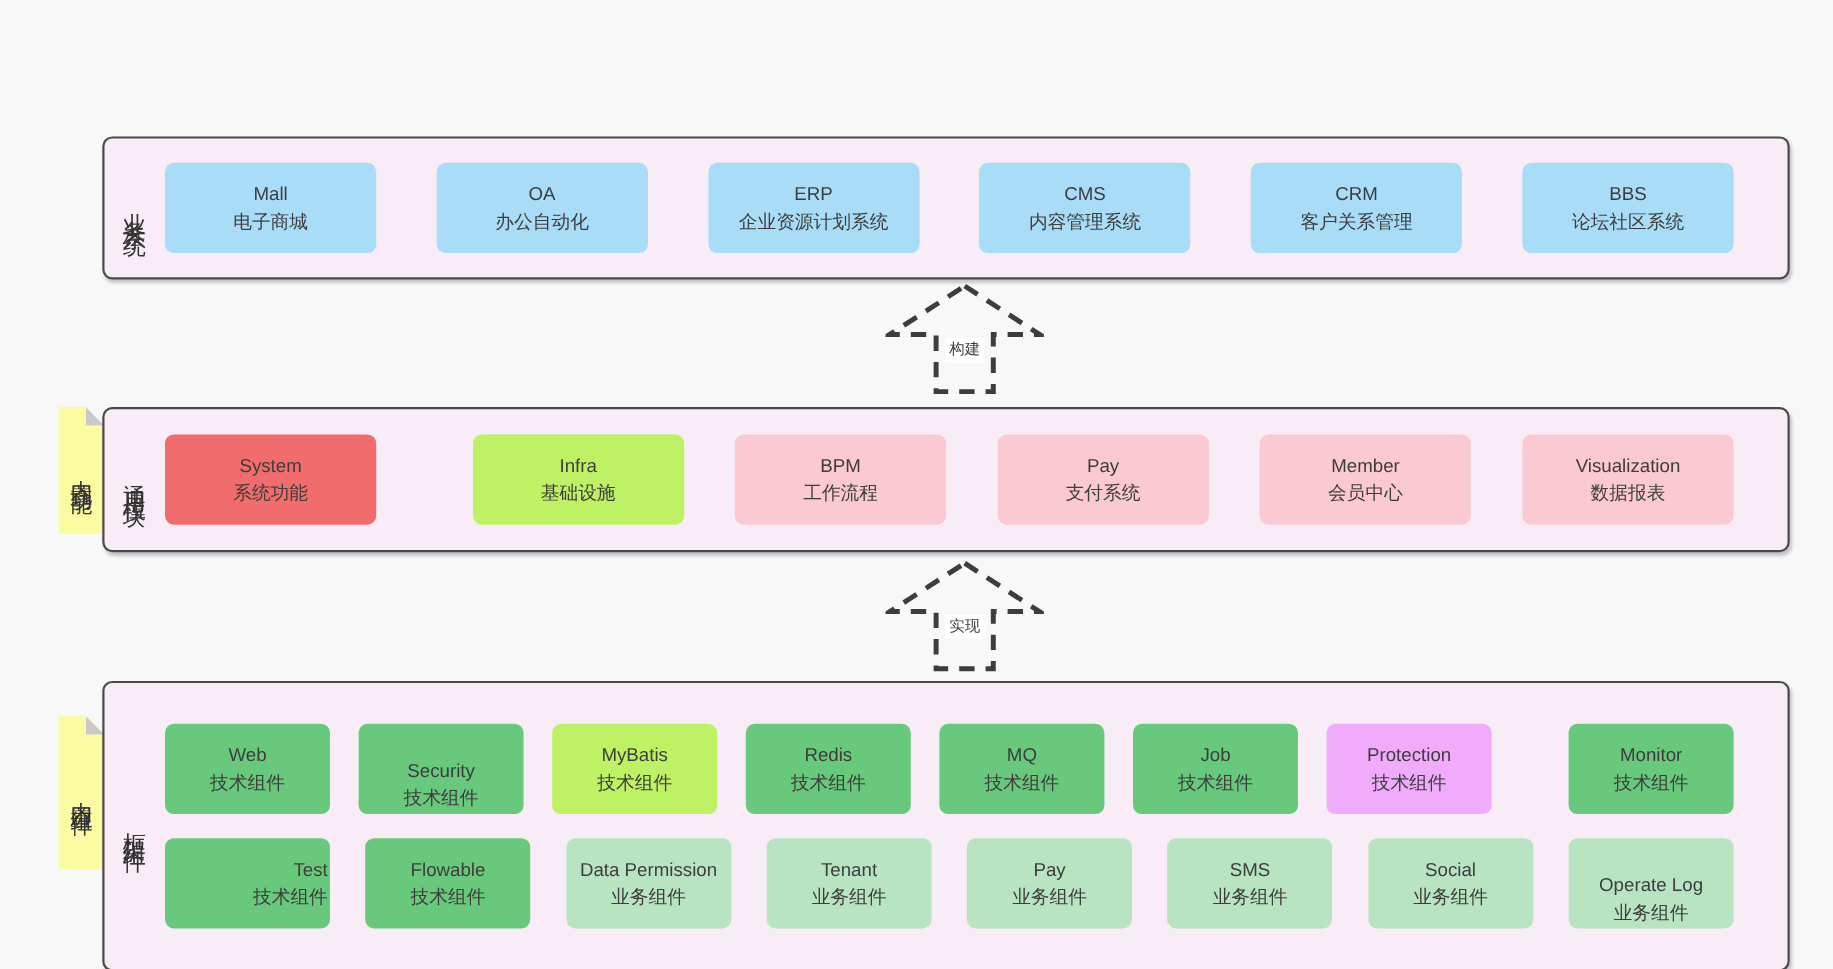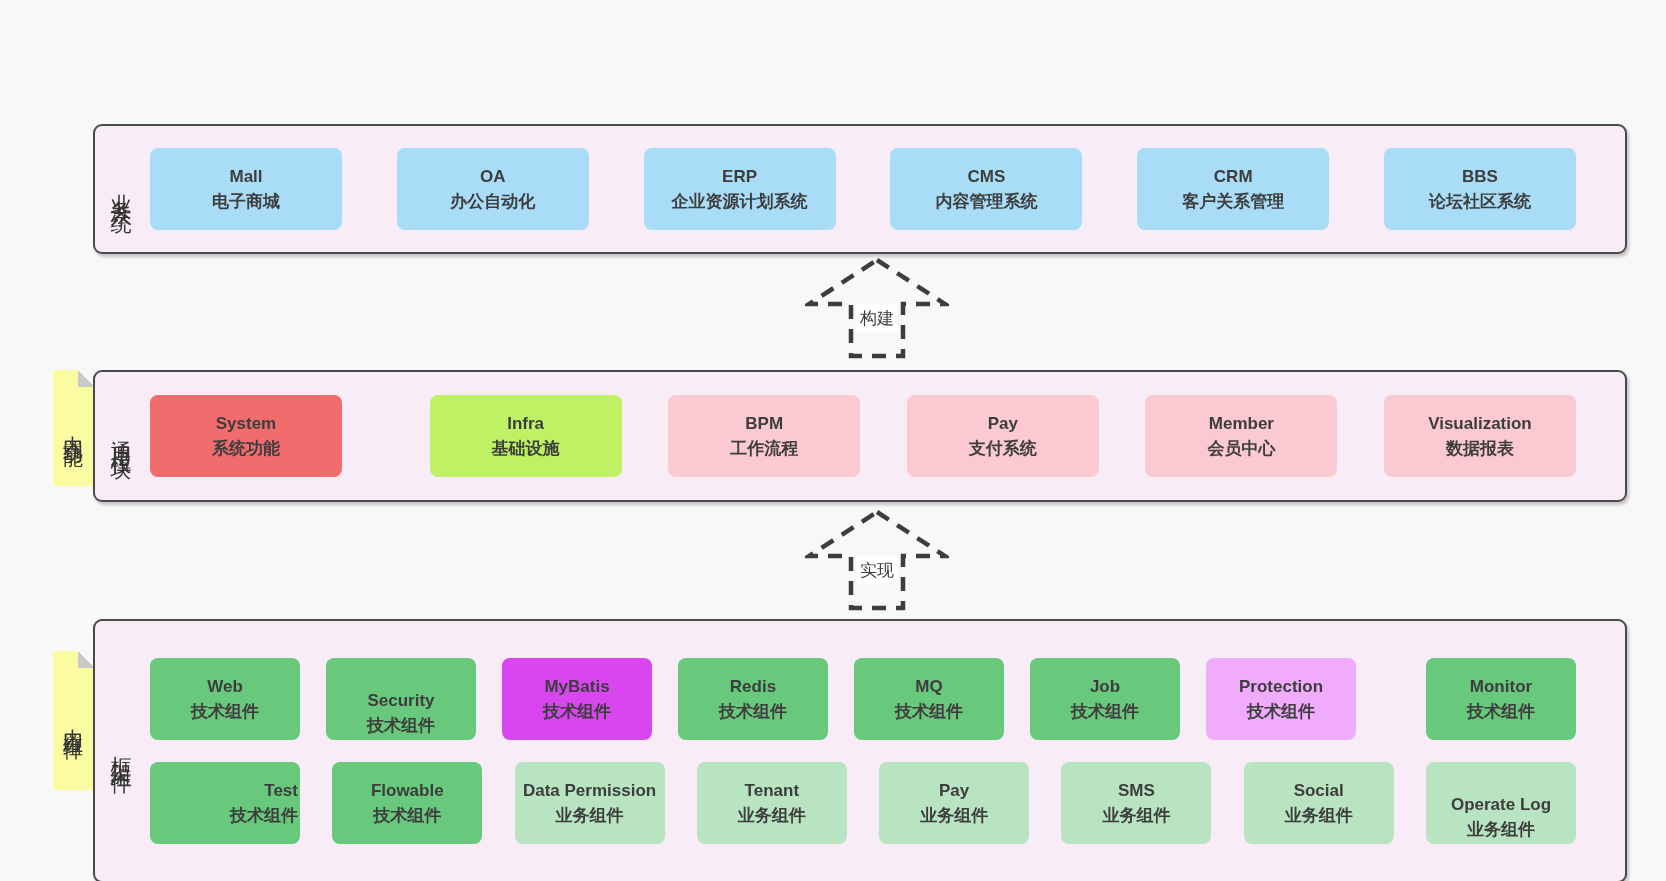--- a/index.html
+++ b/index.html
@@ -47,21 +47,20 @@
     position: absolute;
     left: 55px; right: 49px; top: 0; bottom: 0;
     display: flex;
     flex-direction: column;
     justify-content: center;
     gap: 22px;
   }
   .row {
     display: flex;
     justify-content: space-between;
-    font-weight: bold;
   }
   .box {
     height: 82px;
     border-radius: 8px;
     display: flex;
     flex-direction: column;
     align-items: center;
     justify-content: center;
     text-align: center;
     font-size: 17px;
@@ -111,21 +110,21 @@
   }
   #arrow-build     { top: 256px; }
   #arrow-implement { top: 508px; }
   .arrow-wrap svg { display:block; }
   .arrow-label {
     position: absolute;
     left: 50%; top: 62px;
     transform: translate(-50%,-50%);
     background: #ffffff;
     padding: 2px 4px;
-    font-size: 17px;
+    font-size: 14px;
     color: #3d3d3d;
     white-space: nowrap;
   }
 </style>
 </head>
 <body>
 
 <div class="canvas">
 
   <div class="tab" id="tab-modules">
@@ -220,21 +219,21 @@
     <div class="rows">
         <div class="row">
           <div class="box narrow" style="background: rgb(104, 201, 124);">
             <div>Web</div>
             <div>技术组件</div>
           </div>
           <div class="box narrow" style="background: rgb(104, 201, 124); justify-content: flex-end;">
             <div>Security</div>
             <div>技术组件</div>
           </div>
-          <div class="box narrow" style="background: #d946ef;">
+          <div class="box narrow" style="background: #bef264;">
             <div>MyBatis</div>
             <div>技术组件</div>
           </div>
           <div class="box narrow" style="background: rgb(104, 201, 124);">
             <div>Redis</div>
             <div>技术组件</div>
           </div>
           <div class="box narrow" style="background: rgb(104, 201, 124);">
             <div>MQ</div>
             <div>技术组件</div>

